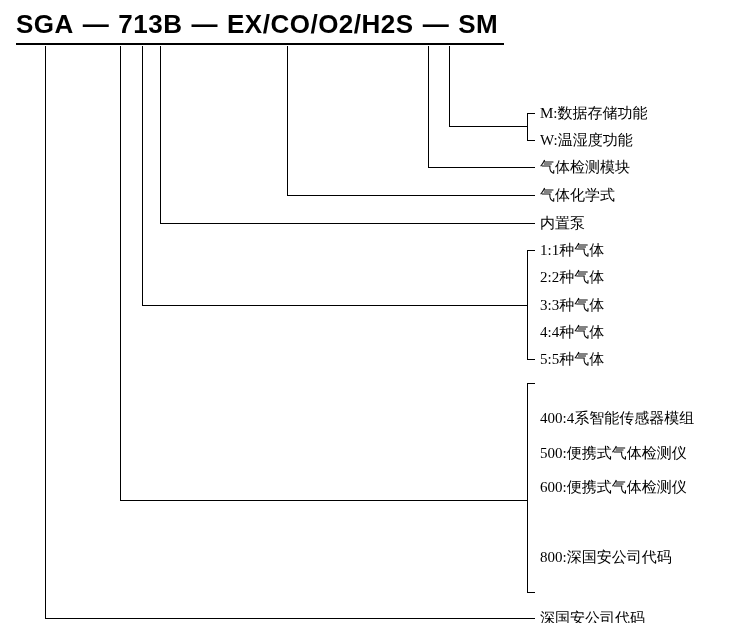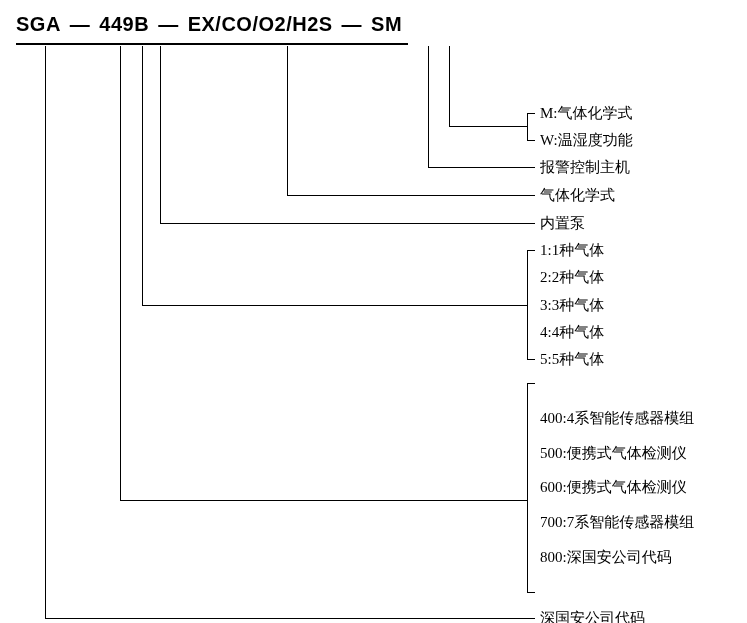--- a/index.html
+++ b/index.html
@@ -15,21 +15,21 @@
     overflow: hidden;
   }
   .title {
     position: absolute;
     left: 16px;
     top: 8px;
     display: flex;
     align-items: baseline;
     gap: 9px;
     font-family: "Liberation Sans", "DejaVu Sans", sans-serif;
-    font-size: 20px;
+    font-size: 26px;
     font-weight: bold;
     letter-spacing: 0.5px;
     line-height: 32px;
     color: #000000;
     padding: 0 6px 3px 0;
     border-bottom: 2px solid #000000;
     white-space: nowrap;
   }
   .lines {
     position: absolute;
@@ -54,21 +54,21 @@
   }
 </style>
 </head>
 <body>
 
 <div class="canvas">
 
   <div class="title">
     <span>SGA</span>
     <span>—</span>
-    <span>449B</span>
+    <span>713B</span>
     <span>—</span>
     <span>EX/CO/O2/H2S</span>
     <span>—</span>
     <span>SM</span>
   </div>
 
   <svg class="lines" width="747" height="623" viewBox="0 0 747 623" xmlns="http://www.w3.org/2000/svg">
 
     <path d="M45 46 V618 H535"></path>
 
@@ -84,33 +84,32 @@
 
     <path d="M449 46 V126 H527"></path>
 
     <path d="M535 113 H527 V140 H535"></path>
 
     <path d="M535 250 H527 V359 H535"></path>
 
     <path d="M535 383 H527 V592 H535"></path>
   </svg>
 
-  <div class="lbl" style="top:113px">M:气体化学式</div>
+  <div class="lbl" style="top:113px">M:数据存储功能</div>
   <div class="lbl" style="top:140px">W:温湿度功能</div>
-  <div class="lbl" style="top:167px">报警控制主机</div>
+  <div class="lbl" style="top:167px">气体检测模块</div>
   <div class="lbl" style="top:195px">气体化学式</div>
   <div class="lbl" style="top:223px">内置泵</div>
 
   <div class="lbl" style="top:250px">1:1种气体</div>
   <div class="lbl" style="top:277px">2:2种气体</div>
   <div class="lbl" style="top:305px">3:3种气体</div>
   <div class="lbl" style="top:332px">4:4种气体</div>
   <div class="lbl" style="top:359px">5:5种气体</div>
 
   <div class="lbl" style="top:418px">400:4系智能传感器模组</div>
   <div class="lbl" style="top:453px">500:便携式气体检测仪</div>
   <div class="lbl" style="top:487px">600:便携式气体检测仪</div>
-  <div class="lbl" style="top:522px">700:7系智能传感器模组</div>
   <div class="lbl" style="top:557px">800:深国安公司代码</div>
 
   <div class="lbl" style="top:618px">深国安公司代码</div>
 
 </div>
 
 </body></html>

